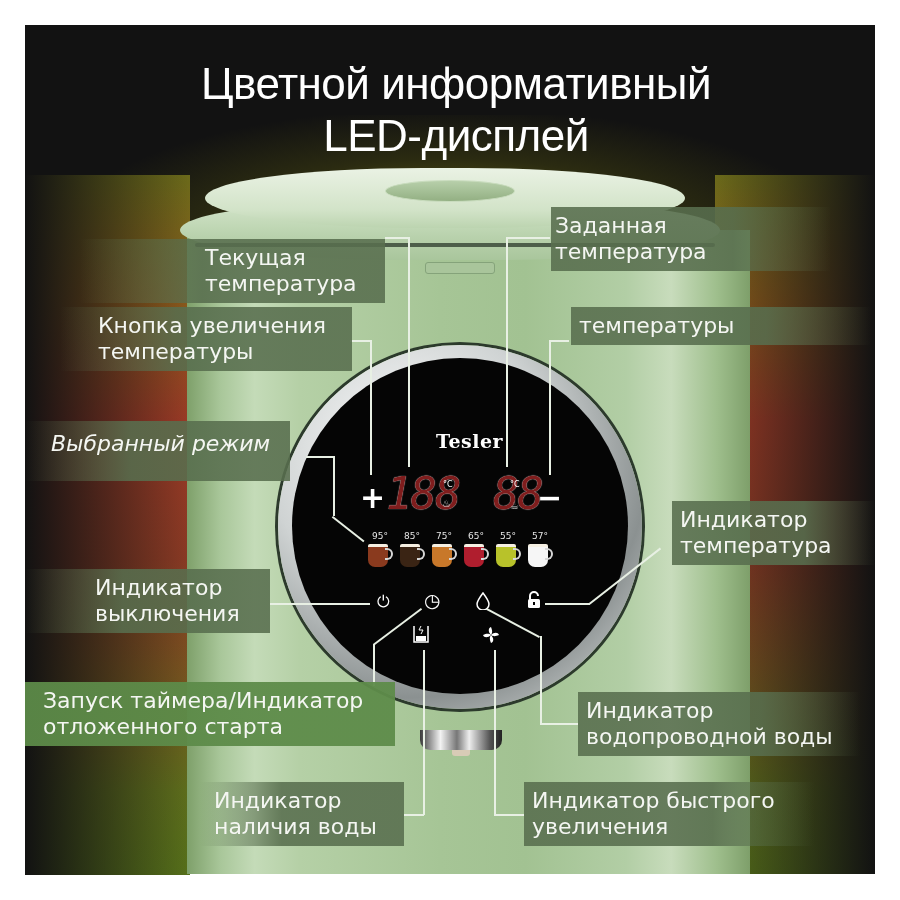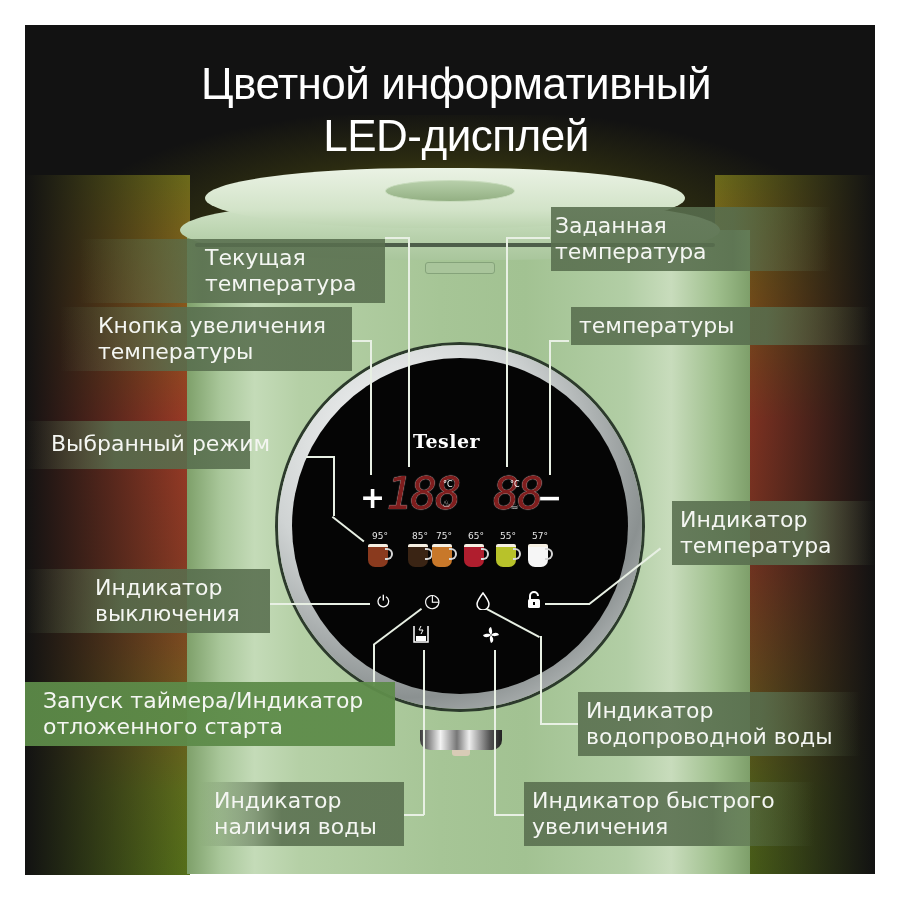--- a/index.html
+++ b/index.html
@@ -74,21 +74,21 @@
       position: absolute; left: 420px; top: 728px; width: 82px; height: 20px;
       border-radius: 0 0 10px 10px;
       background: linear-gradient(to right, #3a3a3a, #f2f2f2 25%, #777 45%, #eeeeee 60%, #555 85%, #222);
     }
     .spout-tip {
       position: absolute; left: 452px; top: 748px; width: 18px; height: 6px;
       background: #d8cbb6; border-radius: 0 0 3px 3px;
     }
 
     .brand {
-      position: absolute; left: 418px; top: 428px; width: 90px; text-align: left;
+      position: absolute; left: 418px; top: 428px; width: 90px; text-align: right;
       font-family: "DejaVu Serif", serif; font-weight: bold; font-size: 19px; color: #ffffff;
       letter-spacing: 0.5px;
     }
     .seg {
       position: absolute; font-family: "DejaVu Sans Mono", monospace; font-style: italic;
       color: #7f1d1d; font-size: 44px; line-height: 34px; letter-spacing: -2px;
       text-shadow: 0 0 1px #fff;
     }
     .seg-current { left: 388px; top: 478px; }
     .seg-target { left: 466px; top: 478px; }
@@ -174,21 +174,21 @@
 <div class="deg-unit deg-2" style="left:510px;top:480px;">°C</div>
 <div class="mini-icon cup-mini" style="left:510px;top:500px;">☕</div>
 <div class="btn-minus" style="left:537px;top:483px;">−</div>
 
 <div class="cup-row" style="left:365px;top:530px;">
   <div class="cup" style="left:0px">
     <span class="cup-temp">95°</span>
     <div class="cup-mug" style="background:#8a3a1e"></div>
     <div class="cup-handle"></div>
   </div>
-  <div class="cup" style="left:40px">
+  <div class="cup" style="left:32px">
     <span class="cup-temp">85°</span>
     <div class="cup-mug" style="background:#3a2414"></div>
     <div class="cup-handle"></div>
   </div>
   <div class="cup" style="left:64px">
     <span class="cup-temp">75°</span>
     <div class="cup-mug" style="background:#c8782a"></div>
     <div class="cup-handle"></div>
   </div>
   <div class="cup" style="left:96px">
@@ -277,21 +277,21 @@
   <span>Заданная</span>
   <span>температура</span>
 </div>
 <div class="label fade-left" style="left:60px;top:307px;width:292px;padding-left:38px;">
   <span>Кнопка увеличения</span>
   <span>температуры</span>
 </div>
 <div class="label fade-right" style="left:571px;top:307px;width:300px;padding-left:8px;">
   <span>температуры</span>
 </div>
-<div class="label fade-left" style="left:25px;top:421px;width:225px;padding:10px 8px 12px 26px;">
+<div class="label fade-left" style="left:25px;top:421px;width:265px;padding:10px 8px 24px 26px;font-style:italic;">
   <span>Выбранный режим</span>
 </div>
 <div class="label fade-right" style="left:672px;top:501px;width:203px;padding-left:8px;">
   <span>Индикатор</span>
   <span>температура</span>
 </div>
 <div class="label fade-left" style="left:25px;top:569px;width:245px;padding-left:70px;">
   <span>Индикатор</span>
   <span>выключения</span>
 </div>

